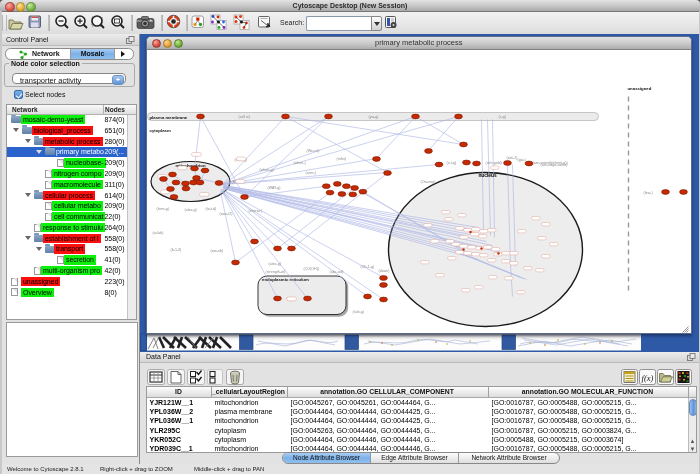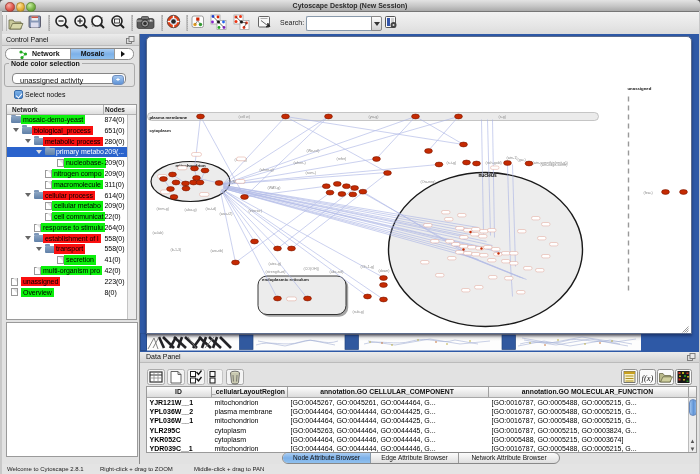--- a/index.html
+++ b/index.html
@@ -225,21 +225,21 @@
             <line x1="6.5" y1="4" x2="3" y2="7.5" stroke="#22aa22" stroke-width="0.8"></line>
         </svg>
         <span style="position:absolute;left:26px;">Network</span>
       </div>
       <div class="cpseg" id="seg-mosaic">Mosaic</div>
       <div class="cpseg" id="seg-arrow"></div>
     </div>
     <div class="abs" id="grpbox"></div>
     <span class="abs" id="grplbl">Node color selection</span>
     <div class="abs" id="combo">
-        <span>unassigned activity</span>
+        <span>transporter activity</span>
         <div id="combostep"></div>
       </div>
     <div class="abs" id="chk"></div>
     <span class="abs" id="chklbl">Select nodes</span>
     <div class="abs" id="treebox">
       <div id="treehead">
           <span class="c1">Network</span>
           <span class="dv"></span>
           <span class="c2">Nodes</span>
         </div>
@@ -398,20 +398,26 @@
       </g>
       <g fill="#c46a2a">
           <circle cx="382" cy="343" r="0.8"></circle>
           <circle cx="436" cy="342" r="0.8"></circle>
           <circle cx="545" cy="345" r="0.8"></circle>
           <circle cx="600" cy="343" r="0.8"></circle>
         </g>
     </svg>
 
     <div class="abs" style="left:5.5px;top:1.5px;width:546.5px;height:298px;border:1px solid #5a6b8c;border-radius:5px 5px 0 0;box-sizing:border-box;background:#fff;box-shadow:0 2px 3px rgba(0,0,30,0.4);">
+      <div style="position:absolute;left:0;top:0;width:100%;height:12px;background:linear-gradient(#e2e2e2,#c9c9c9 55%,#adadad);border-bottom:1px solid #808080;border-radius:4px 4px 0 0;">
+        <div style="position:absolute;left:5px;top:2.5px;width:7px;height:7px;border-radius:50%;background:radial-gradient(circle at 35% 30%,#f8a8a0,#dd4f42 55%,#a83228);border:0.5px solid #993a30;"></div>
+        <div style="position:absolute;left:16px;top:2.5px;width:7px;height:7px;border-radius:50%;background:radial-gradient(circle at 35% 30%,#fbd890,#e8a33d 55%,#b87818);border:0.5px solid #a87a28;"></div>
+        <div style="position:absolute;left:27.5px;top:2.5px;width:7px;height:7px;border-radius:50%;background:radial-gradient(circle at 35% 30%,#c0e890,#77b53f 55%,#4a8020);border:0.5px solid #578030;"></div>
+        <div style="position:absolute;left:0;top:1.5px;width:100%;text-align:center;font-size:7.5px;color:#333;">primary metabolic process</div>
+      </div>
       <svg style="position:absolute;left:0;top:12px;" width="544.5" height="284" viewBox="146.5 47.5 544.5 284">
 
         <rect x="147" y="111" width="451" height="8" rx="4" fill="#ebebeb" stroke="#b0b0b0" stroke-width="0.7"></rect>
         <ellipse cx="485" cy="248" rx="97" ry="77" fill="#ededed" stroke="#1a1a1a" stroke-width="1.4"></ellipse>
         <ellipse cx="190" cy="180" rx="39.5" ry="20" fill="#ececec" stroke="#1a1a1a" stroke-width="1.2"></ellipse>
         <rect x="257.5" y="274.5" width="88" height="38.5" rx="9" fill="rgba(30,30,30,0.4)" transform="translate(2.2,2.2)"></rect>
         <rect x="257.5" y="274.5" width="88" height="38.5" rx="9" fill="#ececec" stroke="#222" stroke-width="0.9"></rect>
         <line x1="628" y1="95" x2="628" y2="292" stroke="#999" stroke-width="1.4" stroke-dasharray="5 4"></line>
 
         <g font-family="Liberation Sans, sans-serif" font-size="4.3px" font-weight="bold" fill="#111">

